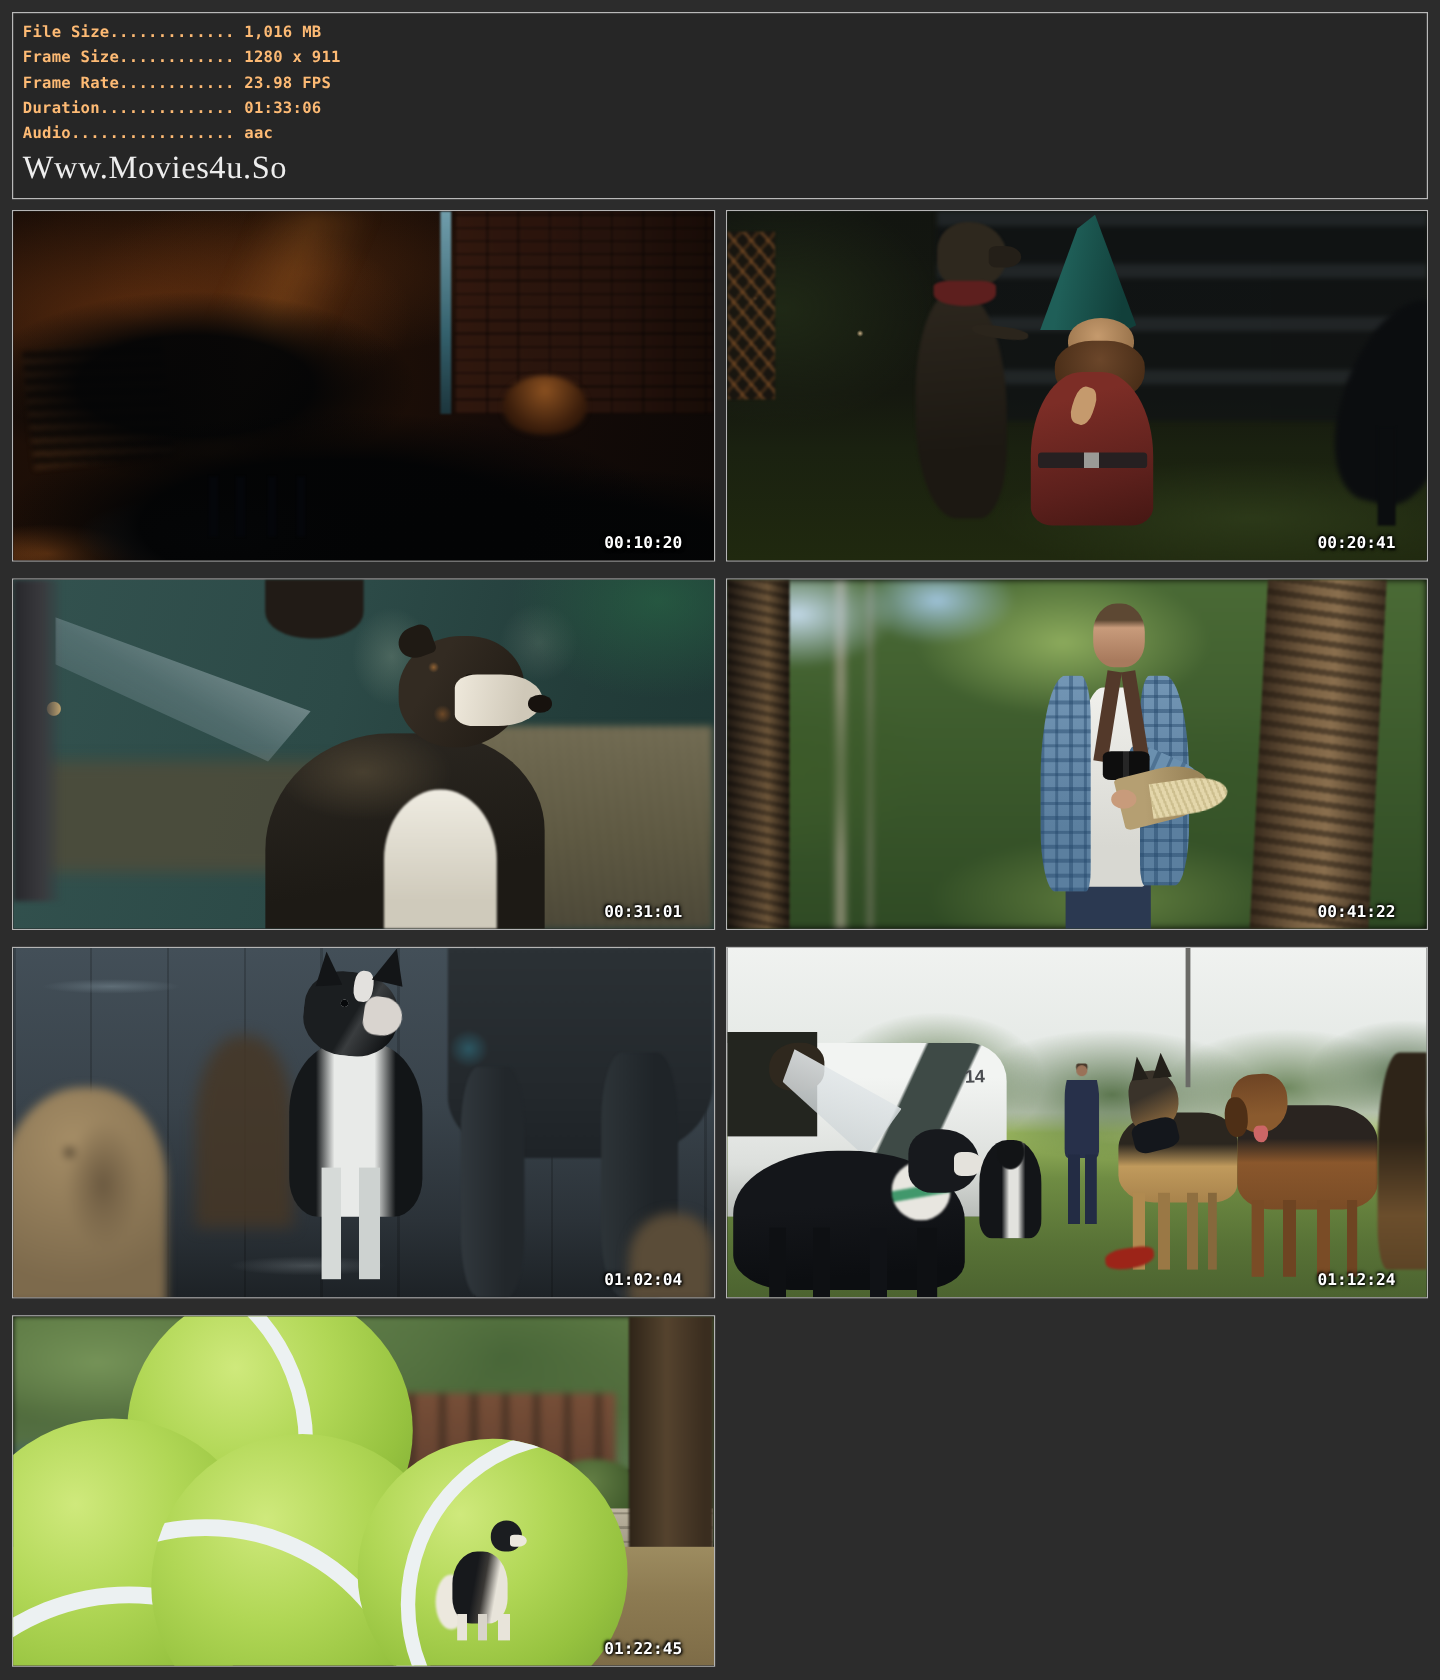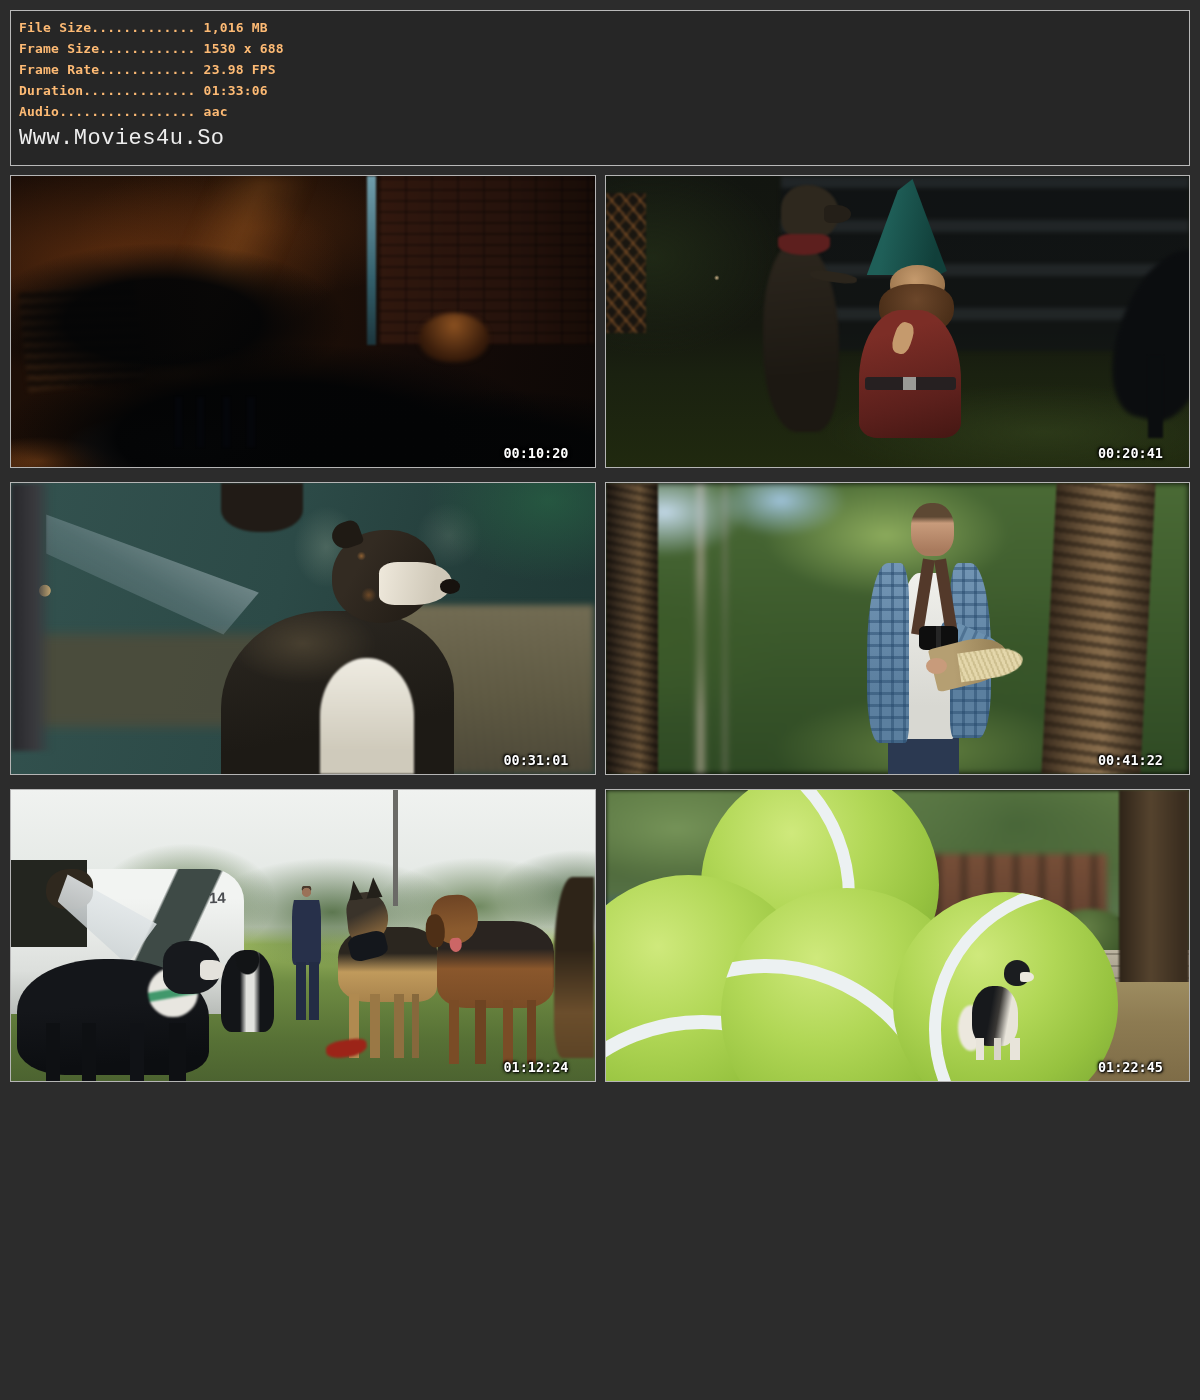--- a/index.html
+++ b/index.html
@@ -4,21 +4,21 @@
 <style>
   html,body{margin:0;padding:0}
   body{width:1200px;height:1400px;background:#2c2c2c;overflow:hidden;
        font-family:"DejaVu Sans Mono",monospace}
 
   
   .info-panel{box-sizing:border-box;margin:10px 10px 0 10px;width:1180px;height:156px;
     background:#262626;border:1px solid #b9b9b9;padding:6px 0 0 8px;overflow:hidden}
   .info-line{font:bold 13px/21px "DejaVu Sans Mono",monospace;color:#fdba74;
     white-space:pre;letter-spacing:.2px}
-  .watermark{font-family:Liberation Mono, monospace;font-size:22px;line-height:32px;
+  .watermark{font-family:Liberation Serif, serif;font-size:27px;line-height:32px;
     color:#ededed;letter-spacing:.5px;margin-top:1px}
 
   
   .grid{margin:9px 10px 0 10px;display:grid;grid-template-columns:1fr 1fr;
     grid-auto-rows:293px;gap:14px 9px}
   figure.shot{margin:0;position:relative;box-sizing:border-box;border:1px solid #b5b5b5;
     background:#000;overflow:hidden}
   .scene{position:absolute;inset:0;overflow:hidden}
   .scene div{position:absolute}
   .ts{position:absolute;right:26px;bottom:6px;font:bold 13.5px "DejaVu Sans Mono",monospace;
@@ -373,21 +373,21 @@
   .s8 .dog-muzzle8{left:414px;top:182px;width:14px;height:10px;
     border-radius:30% 60% 60% 30%;background:#ece8de}
   .s8 .dog-legs8{left:370px;top:248px;width:44px;height:22px;background:
     linear-gradient(90deg,#e8e4da 0 18%,transparent 18% 40%,#d8d4ca 40% 56%,transparent 56% 78%,#e8e4da 78%)}
 </style>
 </head>
 <body>
 
 <div class="info-panel">
   <div class="info-line">File Size............. 1,016 MB</div>
-  <div class="info-line">Frame Size............ 1530 x 688</div>
+  <div class="info-line">Frame Size............ 1280 x 911</div>
   <div class="info-line">Frame Rate............ 23.98 FPS</div>
   <div class="info-line">Duration.............. 01:33:06</div>
   <div class="info-line">Audio................. aac</div>
   <div class="watermark">Www.Movies4u.So</div>
 </div>
 
 <div class="grid">
 
   <figure class="shot">
     <div class="scene s1">
@@ -458,20 +458,39 @@
       <div class="strap-r"></div>
       <div class="binoculars"></div>
       <div class="notebook"></div>
       <div class="pages"></div>
       <div class="hand4"></div>
     </div>
     <figcaption class="ts">00:41:22</figcaption>
   </figure>
 
 
+  <figure class="shot">
+    <div class="scene s6">
+      <div class="base"></div>
+      <div class="doodle"></div>
+      <div class="shep-blur"></div>
+      <div class="dane-body"></div>
+      <div class="dane-leg-f"></div>
+      <div class="dane-leg-b"></div>
+      <div class="b-torso"></div>
+      <div class="b-legs"></div>
+      <div class="b-head"></div>
+      <div class="b-blaze"></div>
+      <div class="b-muzzle"></div>
+      <div class="b-ear-l"></div>
+      <div class="b-ear-r"></div>
+      <div class="corner-dog"></div>
+    </div>
+    <figcaption class="ts">01:02:04</figcaption>
+  </figure>
 
   <figure class="shot">
     <div class="scene s7">
       <div class="base"></div>
       <div class="pole"></div>
       <div class="van-body"></div>
       <div class="van-open"></div>
       <div class="cone-dog7"></div>
       <div class="cone7"></div>
       <div class="van-number">14</div>

